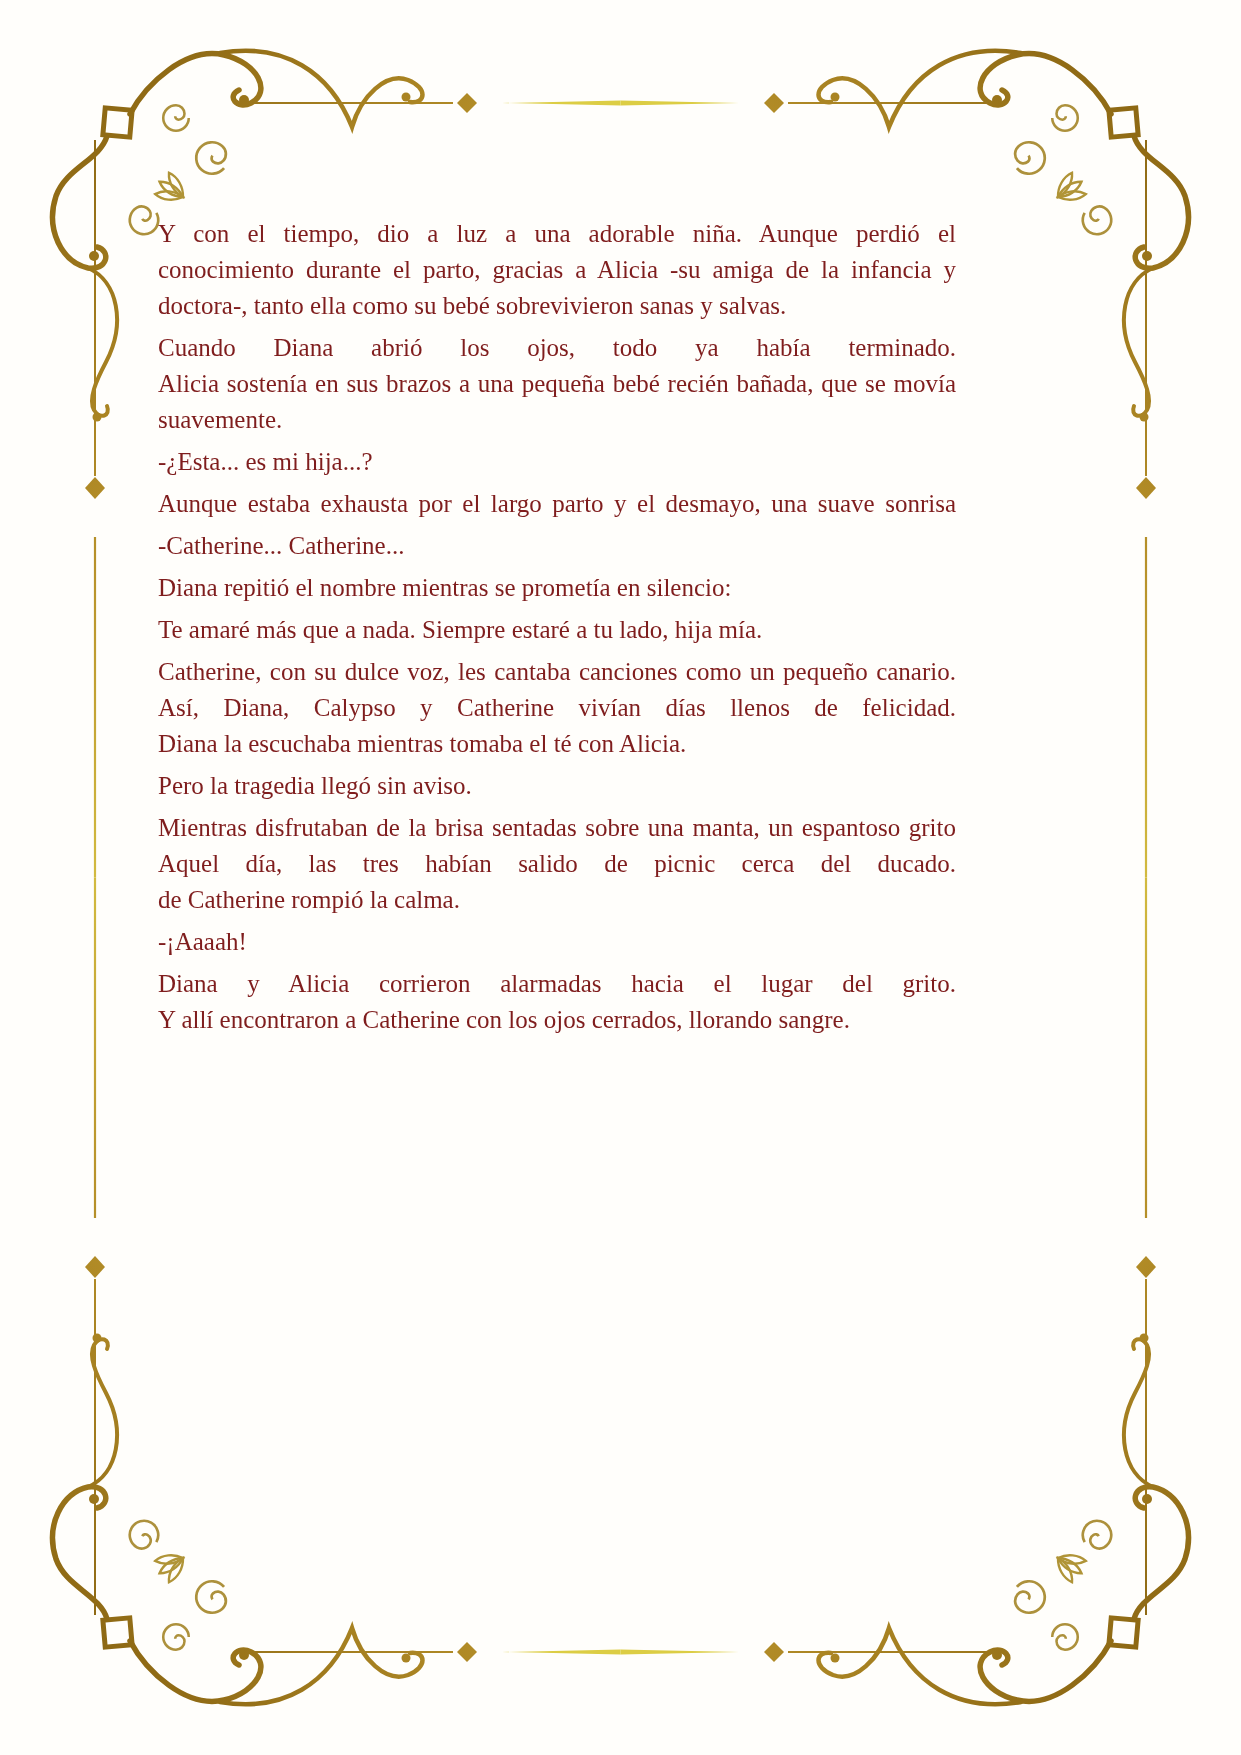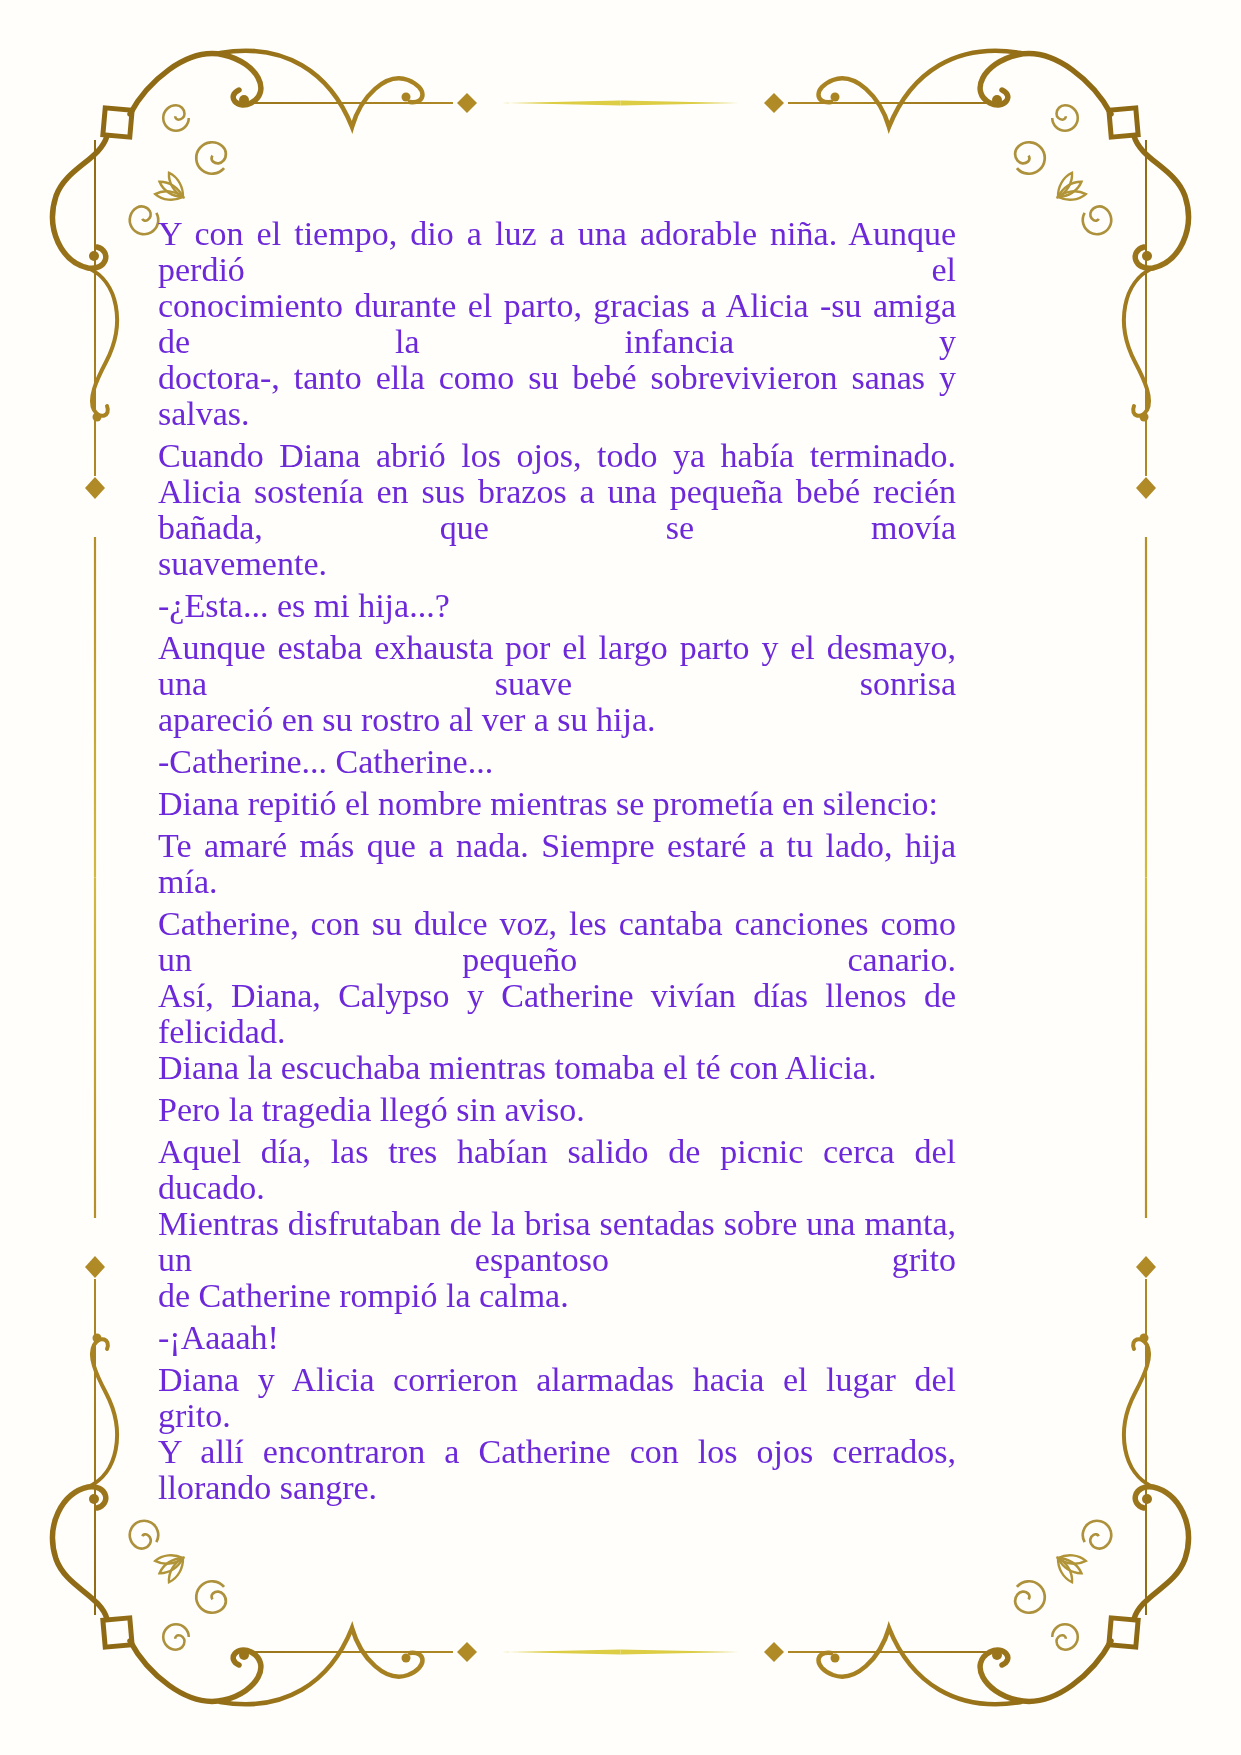--- a/index.html
+++ b/index.html
@@ -12,22 +12,22 @@
   }
   .page { position: absolute; inset: 0; }
   .frame {
     position: absolute; left: 0; top: 0;
     width: 1241px; height: 1755px;
     pointer-events: none;
   }
   .story {
     position: absolute;
     left: 158px; top: 216px; width: 798px;
-    font-size: 34px; line-height: 36px;
-    color: #6d28d9;
+    font-size: 25px; line-height: 36px;
+    color: #7f1d1d;
   }
   .story p { margin: 0 0 6px 0; padding: 0; }
   .ln {
     display: block;
     text-align: justify;
     text-align-last: justify;
   }
   .ln.last { text-align-last: left; }
   p.italic .ln { }
 </style>
@@ -105,42 +105,41 @@
     <p>
       <span class="ln">Cuando Diana abrió los ojos, todo ya había terminado.</span>
       <span class="ln">Alicia sostenía en sus brazos a una pequeña bebé recién bañada, que se movía</span>
       <span class="ln last">suavemente.</span>
     </p>
     <p>
       <span class="ln last">-¿Esta... es mi hija...?</span>
     </p>
     <p>
       <span class="ln">Aunque estaba exhausta por el largo parto y el desmayo, una suave sonrisa</span>
-      <span class="ln last">apareció en su rostro al ver a su hija.</span>
     </p>
     <p>
       <span class="ln last">-Catherine... Catherine...</span>
     </p>
     <p>
       <span class="ln last">Diana repitió el nombre mientras se prometía en silencio:</span>
     </p>
     <p class="italic">
       <span class="ln last">Te amaré más que a nada. Siempre estaré a tu lado, hija mía.</span>
     </p>
     <p>
       <span class="ln">Catherine, con su dulce voz, les cantaba canciones como un pequeño canario.</span>
       <span class="ln">Así, Diana, Calypso y Catherine vivían días llenos de felicidad.</span>
       <span class="ln last">Diana la escuchaba mientras tomaba el té con Alicia.</span>
     </p>
     <p>
       <span class="ln last">Pero la tragedia llegó sin aviso.</span>
     </p>
     <p>
+      <span class="ln">Mientras disfrutaban de la brisa sentadas sobre una manta, un espantoso grito</span>
       <span class="ln">Aquel día, las tres habían salido de picnic cerca del ducado.</span>
-      <span class="ln">Mientras disfrutaban de la brisa sentadas sobre una manta, un espantoso grito</span>
       <span class="ln last">de Catherine rompió la calma.</span>
     </p>
     <p>
       <span class="ln last">-¡Aaaah!</span>
     </p>
     <p>
       <span class="ln">Diana y Alicia corrieron alarmadas hacia el lugar del grito.</span>
       <span class="ln last">Y allí encontraron a Catherine con los ojos cerrados, llorando sangre.</span>
     </p>
   </div>

